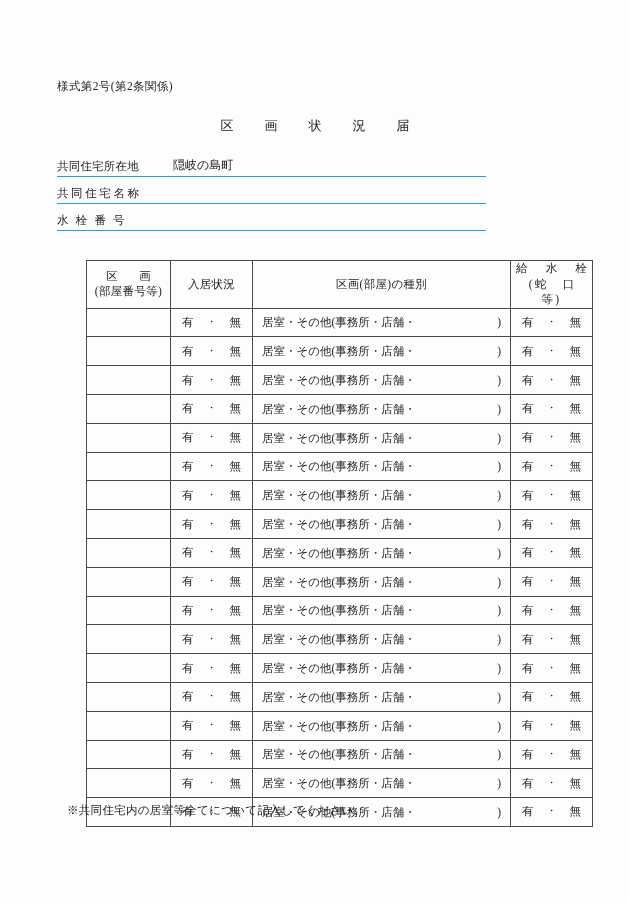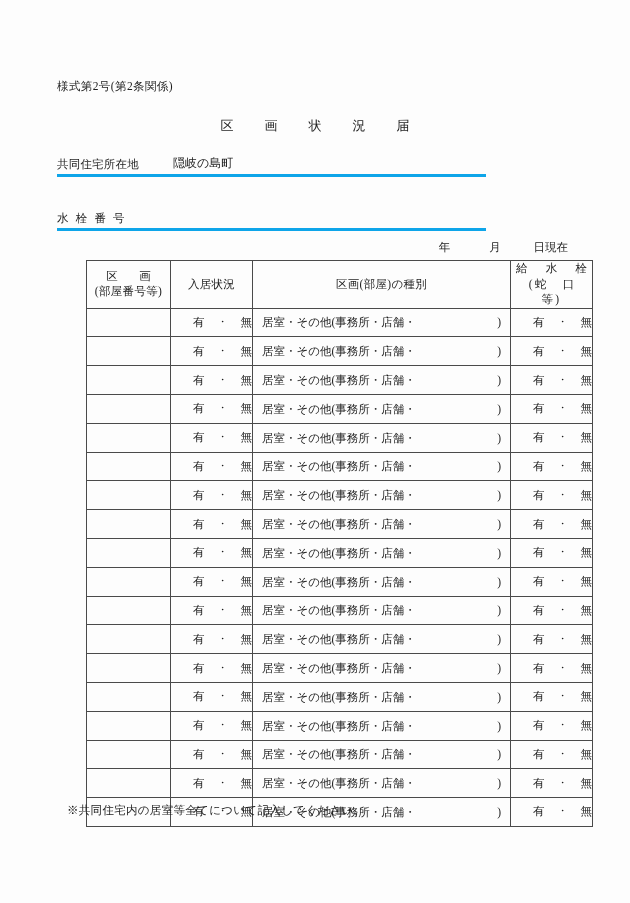--- a/index.html
+++ b/index.html
@@ -47,21 +47,21 @@
     text-indent: 9px;
     white-space: nowrap;
   }
 
   
   .field-row {
     position: absolute;
     left: 57px;
     width: 429px;
     height: 21px;
-    border-bottom: 3px solid #0ea5e9;
+    border-bottom: 1px solid #0ea5e9;
     box-sizing: border-box;
   }
   .field-row.r1 { top: 156px; }
   .field-row.r2 { top: 183px; }
   .field-row.r3 { top: 210px; }
 
   .field-label {
     position: absolute;
     left: 0;
     bottom: 2px;
@@ -128,21 +128,21 @@
   .hdr-single { display: block; letter-spacing: 0.3px; }
   .hdr-k1 { display: block; letter-spacing: 3.4px; text-indent: 3.4px; }
   .hdr-k2 { display: block; letter-spacing: 2.4px; text-indent: 2.4px; }
 
   .grid tbody tr { height: 27.8px; }
   .grid tbody td { height: 27.8px; }
 
   .cell-blank { }
 
   .choice {
-    text-align: right;
+    text-align: center;
     white-space: nowrap;
   }
   .choice .opt  { display: inline-block; }
   .choice .sep  { display: inline-block; margin: 0 13px; font-size: 10px; position: relative; top: -1px; }
 
   .kind {
     position: relative;
     white-space: nowrap;
     font-family: Liberation Serif, serif;
   }
@@ -177,31 +177,30 @@
 
   <div class="form-number">様式第2号(第2条関係)</div>
 
   <div class="doc-title">区　画　状　況　届</div>
 
   <div class="field-row r1">
     <span class="field-label spread-1">共同住宅所在地</span>
     <span class="field-value">隠岐の島町</span>
   </div>
 
+  <div class="field-row r2">
+    <span class="field-label spread-2">共同住宅名称</span>
+    <span class="field-value"></span>
+  </div>
 
   <div class="field-row r3">
     <span class="field-label spread-3">水栓番号</span>
     <span class="field-value"></span>
   </div>
 
-  <div class="date-line">
-    <span class="dl-y">年</span>
-    <span class="dl-m">月</span>
-    <span class="dl-d">日現在</span>
-  </div>
 
   <table class="grid">
     <colgroup>
       <col class="col-ku">
       <col class="col-nyuko">
       <col class="col-shu">
       <col class="col-kyusui">
     </colgroup>
     <thead>
       <tr>

